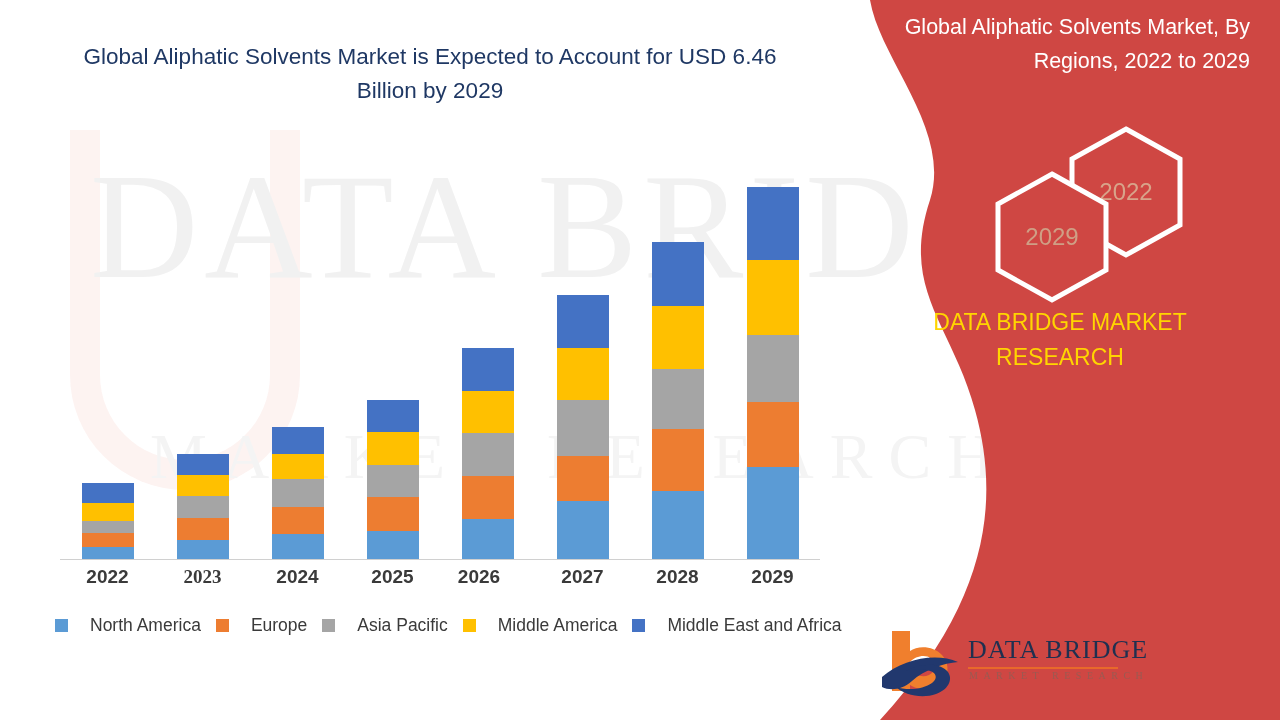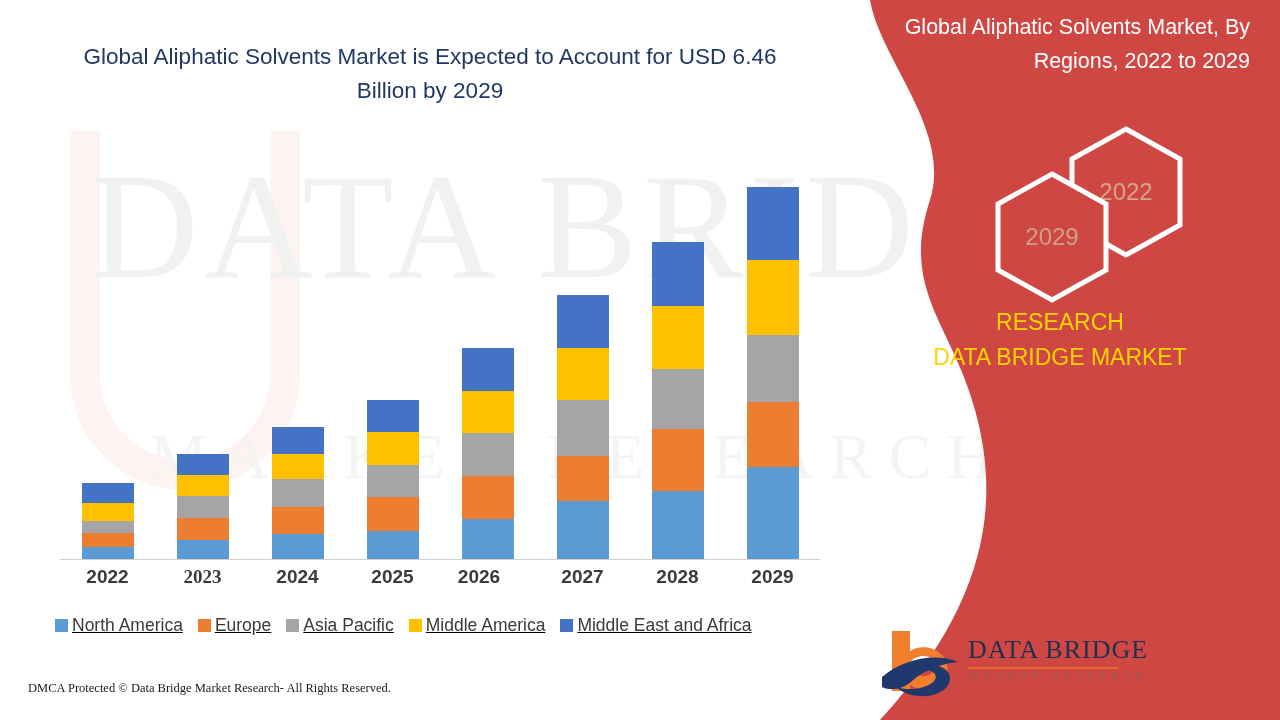--- a/index.html
+++ b/index.html
@@ -108,21 +108,21 @@
   .legend {
     position: absolute;
     left: 55px; top: 615px;
     width: 780px;
     display: flex;
     align-items: center;
     justify-content: flex-start;
     gap: 15px;
     z-index: 3;
   }
-  .legend-item { display: flex; align-items: center; gap: 4px; text-decoration: underline; }
+  .legend-item { display: flex; align-items: center; gap: 22px; }
   .legend-swatch { width: 13px; height: 13px; display: block; }
   .legend-label { font-size: 17.5px; color: #3a3a3a; white-space: nowrap; }
 
   .footer-left {
     position: absolute;
     left: 28px; top: 681px;
     font-size: 12.5px;
     color: #1a1a1a;
     font-family: "Liberation Serif", serif;
     z-index: 3;
@@ -328,21 +328,20 @@
       <div class="legend-item">
         <span class="legend-swatch" style="background: rgb(255, 192, 0);"></span>
         <span class="legend-label">Middle America</span>
       </div>
       <div class="legend-item">
         <span class="legend-swatch" style="background: rgb(68, 114, 196);"></span>
         <span class="legend-label">Middle East and Africa</span>
       </div>
     </div>
 
-  <div class="footer-left">DMCA Protected © Data Bridge Market Research- All Rights Reserved.</div>
 
   <div class="red-panel">
     <svg width="440" height="720" viewBox="0 0 440 720">
       <path d="M 30 0 L 440 0 L 440 720 L 40 720 C 150 600 160 500 135 410 C 112 325 60 290 90 200 C 112 130 40 60 30 0 Z" fill="#CF4743"></path>
     </svg>
     <div class="panel-content">
       <div class="panel-title">Global Aliphatic Solvents Market, By Regions, 2022 to 2029</div>
 
       <div class="hexwrap">
         <div class="hex hex-2022">
@@ -353,22 +352,22 @@
         </div>
         <div class="hex hex-2029">
           <svg width="118" height="134" viewBox="0 0 118 134">
             <polygon points="59,4 113,34 113,100 59,130 5,100 5,34" fill="#CF4743" stroke="#ffffff" stroke-width="5"></polygon>
           </svg>
           <div class="hex-label">2029</div>
         </div>
       </div>
 
       <div class="dbmr">
+        <div>DATA BRIDGE MARKET</div>
         <div>RESEARCH</div>
-        <div>DATA BRIDGE MARKET</div>
       </div>
     </div>
   </div>
 
   <div class="logo">
     <svg width="300" height="75" viewBox="0 0 300 75">
       <path d="M 12 6 L 30 6 L 30 26 C 38 20 54 21 62 30 C 72 41 68 58 54 63 C 42 67 28 62 22 52 L 30 44 C 34 50 42 53 49 50 C 56 47 57 38 51 33 C 45 29 35 31 30 37 L 30 66 L 12 66 Z" fill="#F07F2D"></path>
       <path d="M 2 52 C 22 34 56 27 78 37 C 64 38 44 45 32 56 C 22 65 10 66 2 62 Z" fill="#21386E"></path>
       <path d="M 26 46 C 40 38 58 38 66 45 C 74 52 70 64 56 69 C 42 74 24 70 16 62 C 28 66 44 64 52 58 C 59 53 56 46 46 45 C 38 44 30 45 26 46 Z" fill="#21386E"></path>
     </svg>

